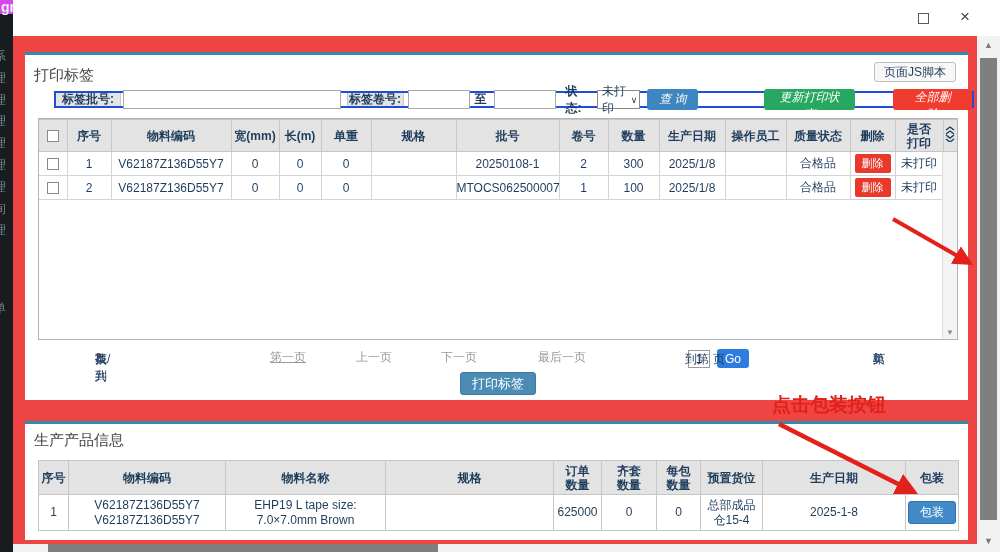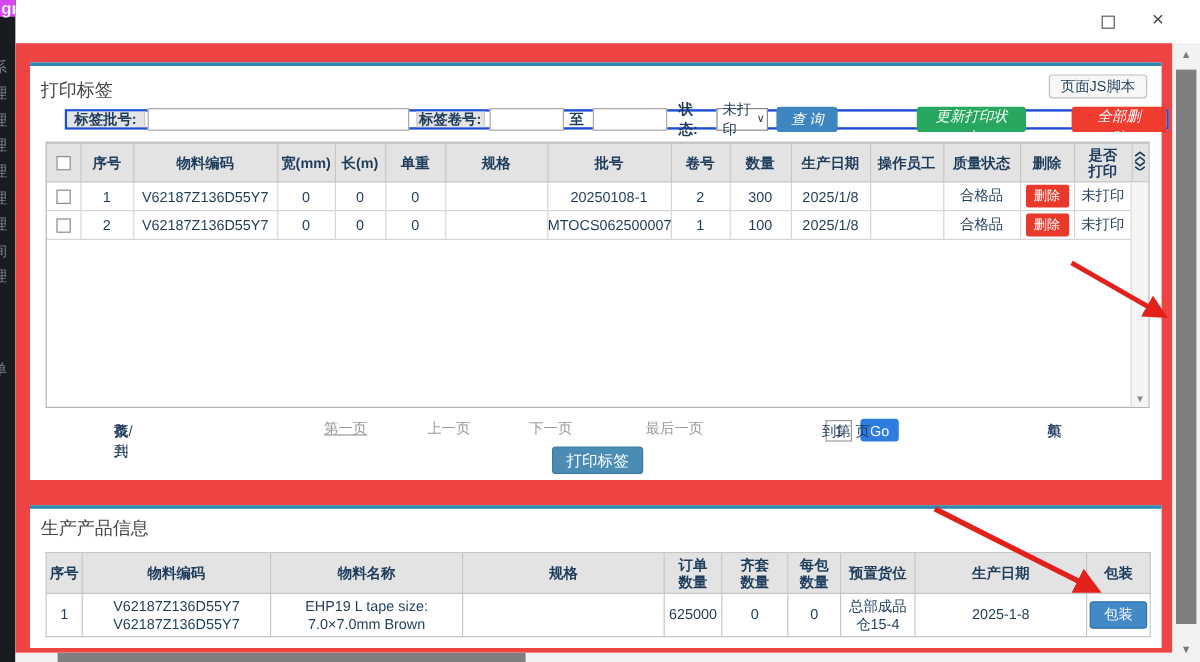--- a/index.html
+++ b/index.html
@@ -319,20 +319,21 @@
     <span class="sarr up">▲</span>
     <div class="vthumb"></div>
     <span class="sarr dn">▼</span>
   </div>
   <div class="hscroll">
     <div class="hthumb"></div>
   </div>
 </div>
 
 <div class="overlay">
+  <div class="note note2">点击包装按钮</div>
   <svg width="1000" height="552" viewBox="0 0 1000 552" style="position:absolute;left:0;top:0;">
     <defs>
       <marker id="ah" markerWidth="5" markerHeight="5" refX="3.5" refY="2.5" orient="auto">
         <path d="M0,0 L5,2.5 L0,5 Z" fill="#e2211a"></path>
       </marker>
     </defs>
     <line x1="893" y1="219" x2="968" y2="262" stroke="#e2211a" stroke-width="4" marker-end="url(#ah)"></line>
     <line x1="779" y1="424" x2="912" y2="491" stroke="#e2211a" stroke-width="4.5" marker-end="url(#ah)"></line>
   </svg>
 </div>

